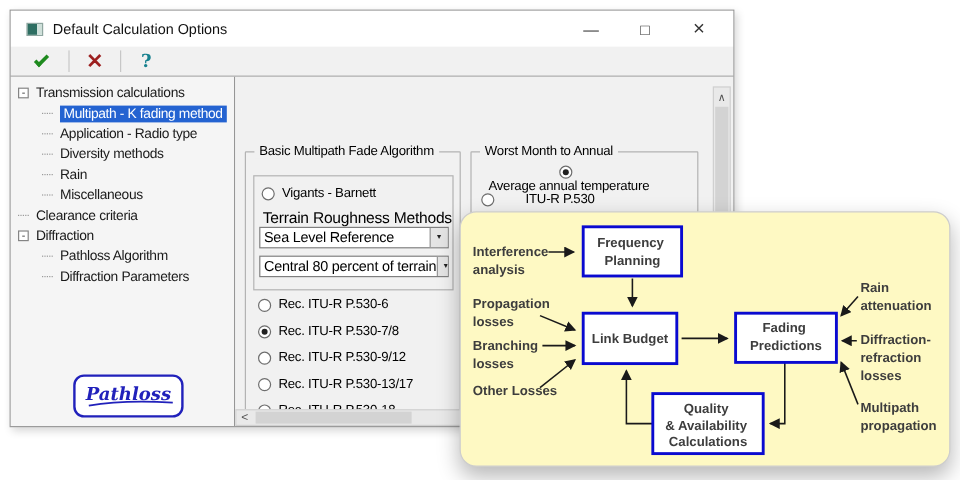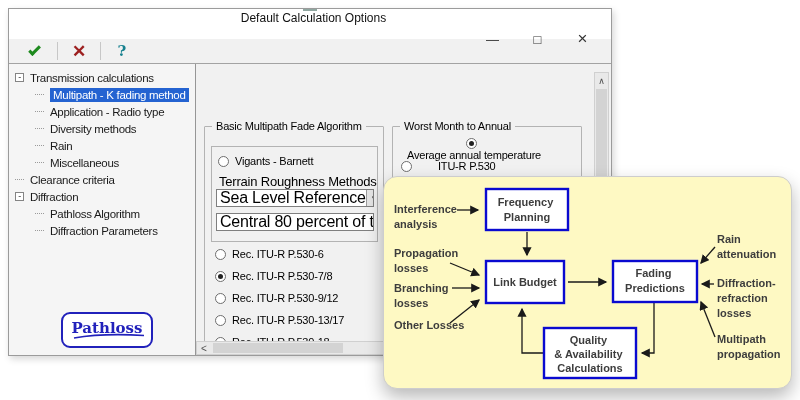--- a/index.html
+++ b/index.html
@@ -2,21 +2,21 @@
 <html><head>
 <meta charset="utf-8">
 <style>
   * { margin:0; padding:0; box-sizing:border-box; }
   html,body { width:800px; height:400px; background:#ffffff; font-family:"Liberation Sans", sans-serif; overflow:hidden; }
   .stage { position:relative; width:800px; height:400px; background:#fff; }
 
   
   .dialog { position:absolute; left:8px; top:8px; width:604px; height:348px;
             background:#f1f1f1; border:1px solid #9b9b9b; box-shadow:2px 3px 7px rgba(0,0,0,.16); }
-  .titlebar { height:30px; background:#ffffff; display:flex; align-items:center; padding:0 6px 0 13px;flex-direction:column; }
+  .titlebar { height:30px; background:#ffffff; display:flex; align-items:center; padding:0 6px 0 13px; }
   .app-icon { width:14px; height:11px; display:flex; border:1px solid #8fa6a0; margin-right:8px; }
   .app-icon .l { flex:2; background:#2e6e62; }
   .app-icon .r { flex:1; background:#cfe0da; }
   .title-text { font-size:12px; color:#111; }
   .win-buttons { margin-left:auto; display:flex; }
   .win-btn { width:45px; height:28px; display:flex; align-items:center; justify-content:center;
              font-size:13px; color:#333; }
   .win-btn.close { font-size:17px; }
 
   .toolbar { height:24px; background:#f1f1f1; display:flex; align-items:center; padding-left:10px; }
@@ -34,21 +34,21 @@
   .trow { height:17px; display:flex; align-items:center; font-size:11.5px; letter-spacing:-0.3px; color:#1a1a1a; white-space:nowrap; }
   .trow.root { padding-left:6px; }
   .trow.child { padding-left:26px; }
   .expand { width:9px; height:9px; border:1px solid #848484; background:#fff; margin-right:6px;
             font-size:9px; line-height:6px; text-align:center; color:#333; flex:none; }
   .dash { width:9px; border-top:1px dotted #9a9a9a; margin-right:6px; flex:none; }
   .tlabel.sel { background:#2463d1; color:#fff; padding:1px 3px; }
 
   .logo { position:absolute; left:52px; top:248px; width:92px; height:36px; background:#fff;
           border:2px solid #2121bb; border-radius:9px; display:flex; align-items:center; justify-content:center; }
-  .logo-text { font-family:"DejaVu Serif", serif; font-weight:bold; font-size:15px; color:#2121bb; position:relative; top:-2px; }
+  .logo-text { font-family:"DejaVu Serif", serif; font-style:italic; font-weight:bold; font-size:15px; color:#2121bb; position:relative; top:-2px; }
   .logo svg { position:absolute; left:8px; bottom:5px; }
 
   
   .content { position:relative; flex:1; background:#f1f1f1; overflow:hidden; }
   .intro { position:absolute; left:10px; top:9px; width:380px; font-size:11px; font-weight:bold;
            letter-spacing:-0.35px; color:#000; line-height:1.35; }
 
   .groupbox { position:absolute; border:1px solid #b3b3b3; border-radius:1px; }
   .legend { position:absolute; top:-7px; left:7px; background:#f1f1f1; padding:0 4px; font-size:11px; letter-spacing:-0.2px; color:#000; }
   .g1 { left:8px; top:62px; width:180px; height:220px; }
@@ -57,21 +57,21 @@
 
   .radiorow { position:absolute; height:16px; display:flex; align-items:center; white-space:nowrap; }
   .radio { width:11px; height:11px; border-radius:50%; border:1px solid #6e6e6e; background:#fff; flex:none; position:relative; }
   .radio.checked::after { content:""; position:absolute; left:2px; top:2px; width:5px; height:5px; border-radius:50%; background:#222; }
   .rlabel { font-size:11px; letter-spacing:-0.2px; color:#000; margin-left:6px; }
 
   .fieldlabel { position:absolute; font-size:13px; letter-spacing:-0.2px; color:#000; }
 
   .combo { position:absolute; height:18px; width:158px; background:#fff; border:1px solid #7f7f7f;
            display:flex; align-items:center; overflow:hidden; }
-  .combo-text { font-size:16px; letter-spacing:-0.2px; padding-left:3px; white-space:nowrap; flex:1; }
+  .combo-text { font-size:12px; letter-spacing:-0.2px; padding-left:3px; white-space:nowrap; flex:1; }
   .combo-btn { width:15px; height:100%; background:#e4e4e4; border-left:1px solid #9a9a9a;
                display:flex; align-items:center; justify-content:center; font-size:6px; color:#222; flex:none; }
 
   .vscroll { position:absolute; right:2px; top:8px; width:15px; height:276px; background:#e9e9e9; border:1px solid #d0d0d0; }
   .vscroll .arrow { height:15px; display:flex; align-items:center; justify-content:center; font-size:9px; color:#505050; }
   .vthumb { position:absolute; left:1px; right:1px; top:16px; height:110px; background:#d3d3d3; }
   .hscroll { position:absolute; left:0px; top:277px; width:392px; height:14px; background:#e9e9e9; border:1px solid #d0d0d0; display:flex; align-items:center; }
   .hscroll .arrow { width:14px; text-align:center; font-size:10px; color:#505050; }
   .hthumb { width:130px; height:10px; background:#d3d3d3; margin-left:2px; }
 

